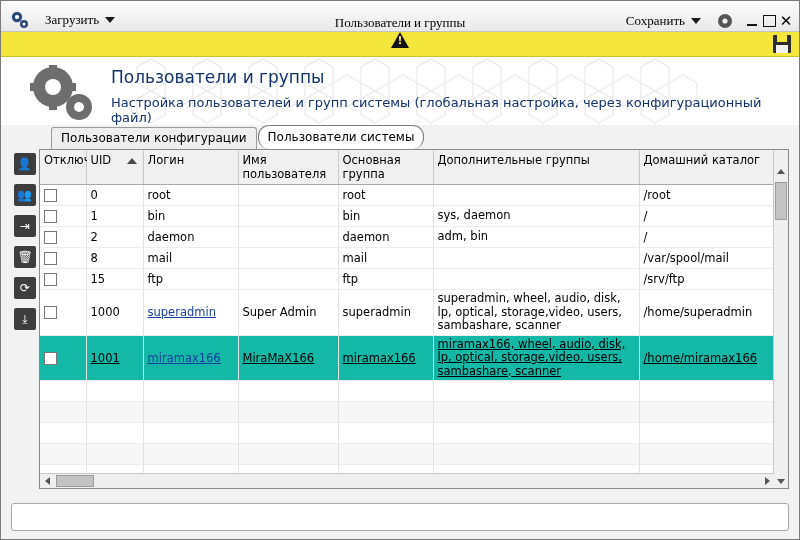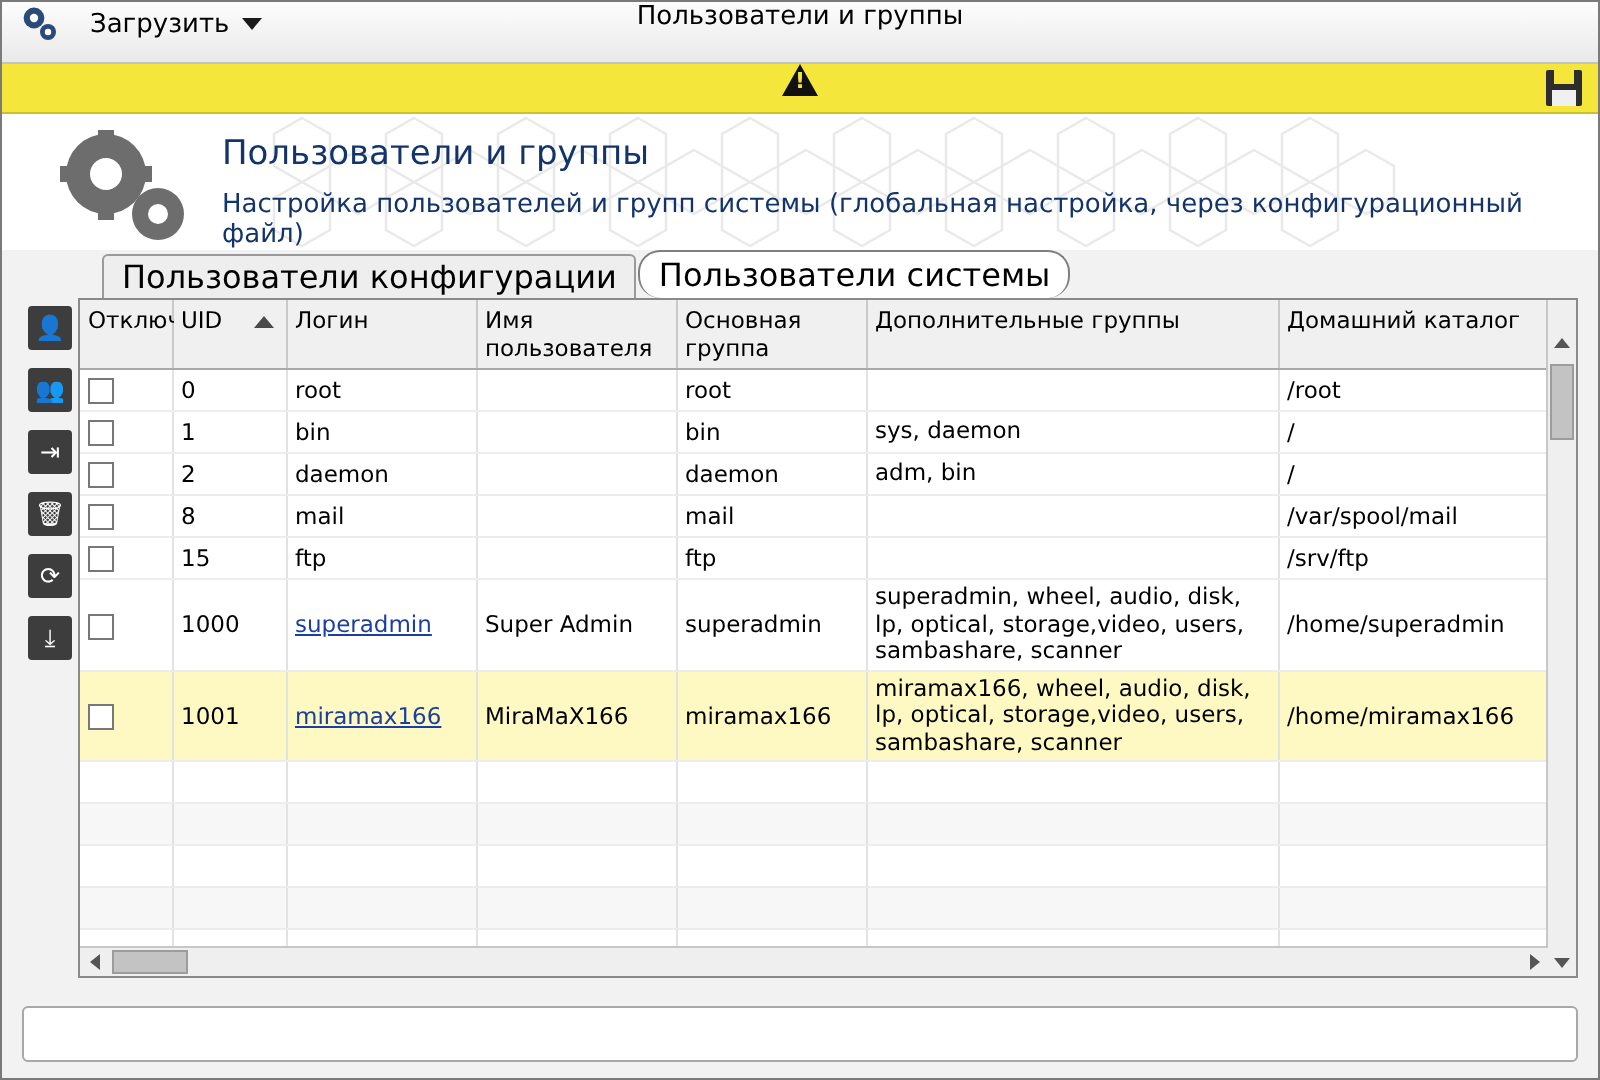--- a/index.html
+++ b/index.html
@@ -22,21 +22,22 @@
     overflow: hidden;
   }
 
   
   .titlebar {
     position: relative;
     height: 30px;
     background: linear-gradient(#fdfdfd, #e9e9e9);
     border-bottom: 1px solid #c2c2c2;
     display: flex;
-    align-items: flex-start;
+    align-items: flex-end;
+    font-family: Liberation Serif, serif;
   }
   .tb-left {
     display: flex;
     align-items: center;
     gap: 10px;
     padding-left: 8px;
   }
   .gears-small {
     width: 22px; height: 22px;
     position: relative;
@@ -181,21 +182,21 @@
     height: 24px;
     padding-left: 50px;
     display: flex;
     align-items: flex-end;
     background: transparent;
   }
   .tab {
     height: 21px;
     line-height: 21px;
     padding: 0 9px;
-    font-size: 16px;
+    font-size: 12px;
     border: 1px solid #9a9a9a;
     border-bottom: none;
     border-radius: 3px 3px 0 0;
     background: #eeeeee;
     margin-right: 1px;
     cursor: default;
   }
   .tab.active {
     background: #ffffff;
     height: 23px;
@@ -263,22 +264,23 @@
   table.grid td {
     border-right: 1px solid #e2e2e2;
     border-bottom: 1px solid #ededed;
     padding: 2px 4px;
     vertical-align: middle;
     height: 16px;
     overflow: hidden;
   }
   tr.row-alt td { background: #f7f7f7; }
   tr.row-sel td {
-    background: #fef9c3;
+    background: #14b8a6;
     color: #000;
+    text-decoration: underline;
   }
   tr.row-empty td { height: 16px; }
   .cb {
     width: 11px; height: 11px;
     border: 1px solid #777;
     background: #fff;
     display: inline-block;
     vertical-align: middle;
   }
   .link {

